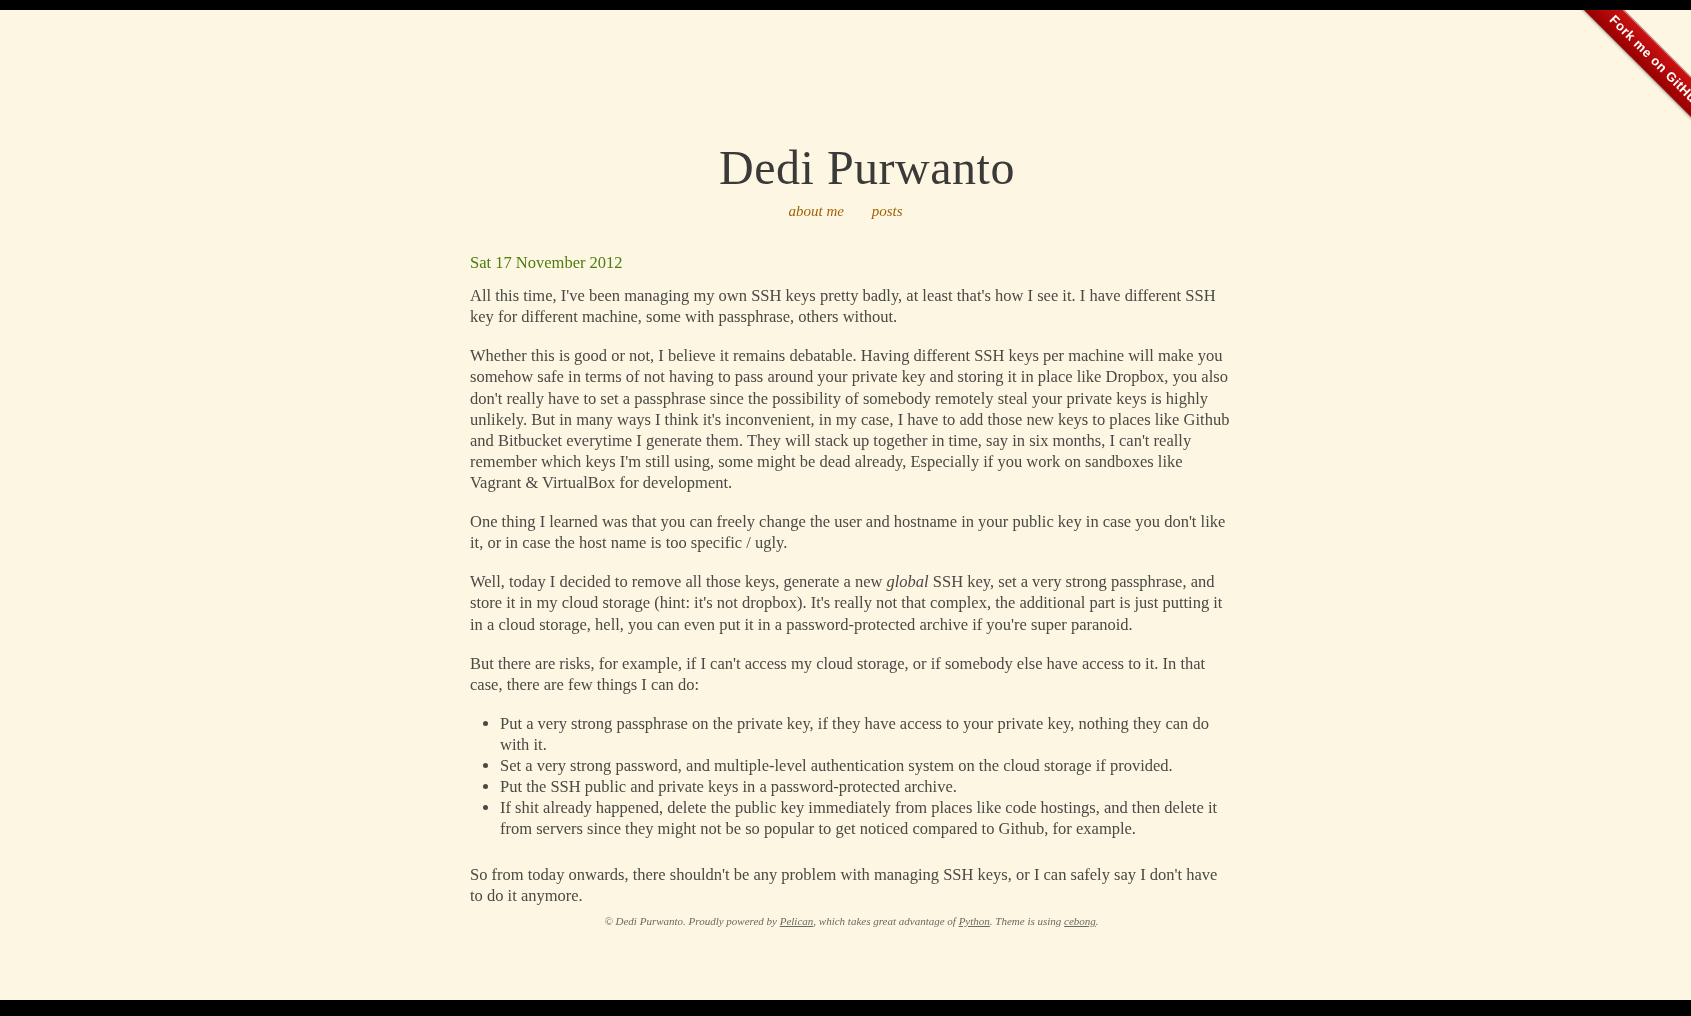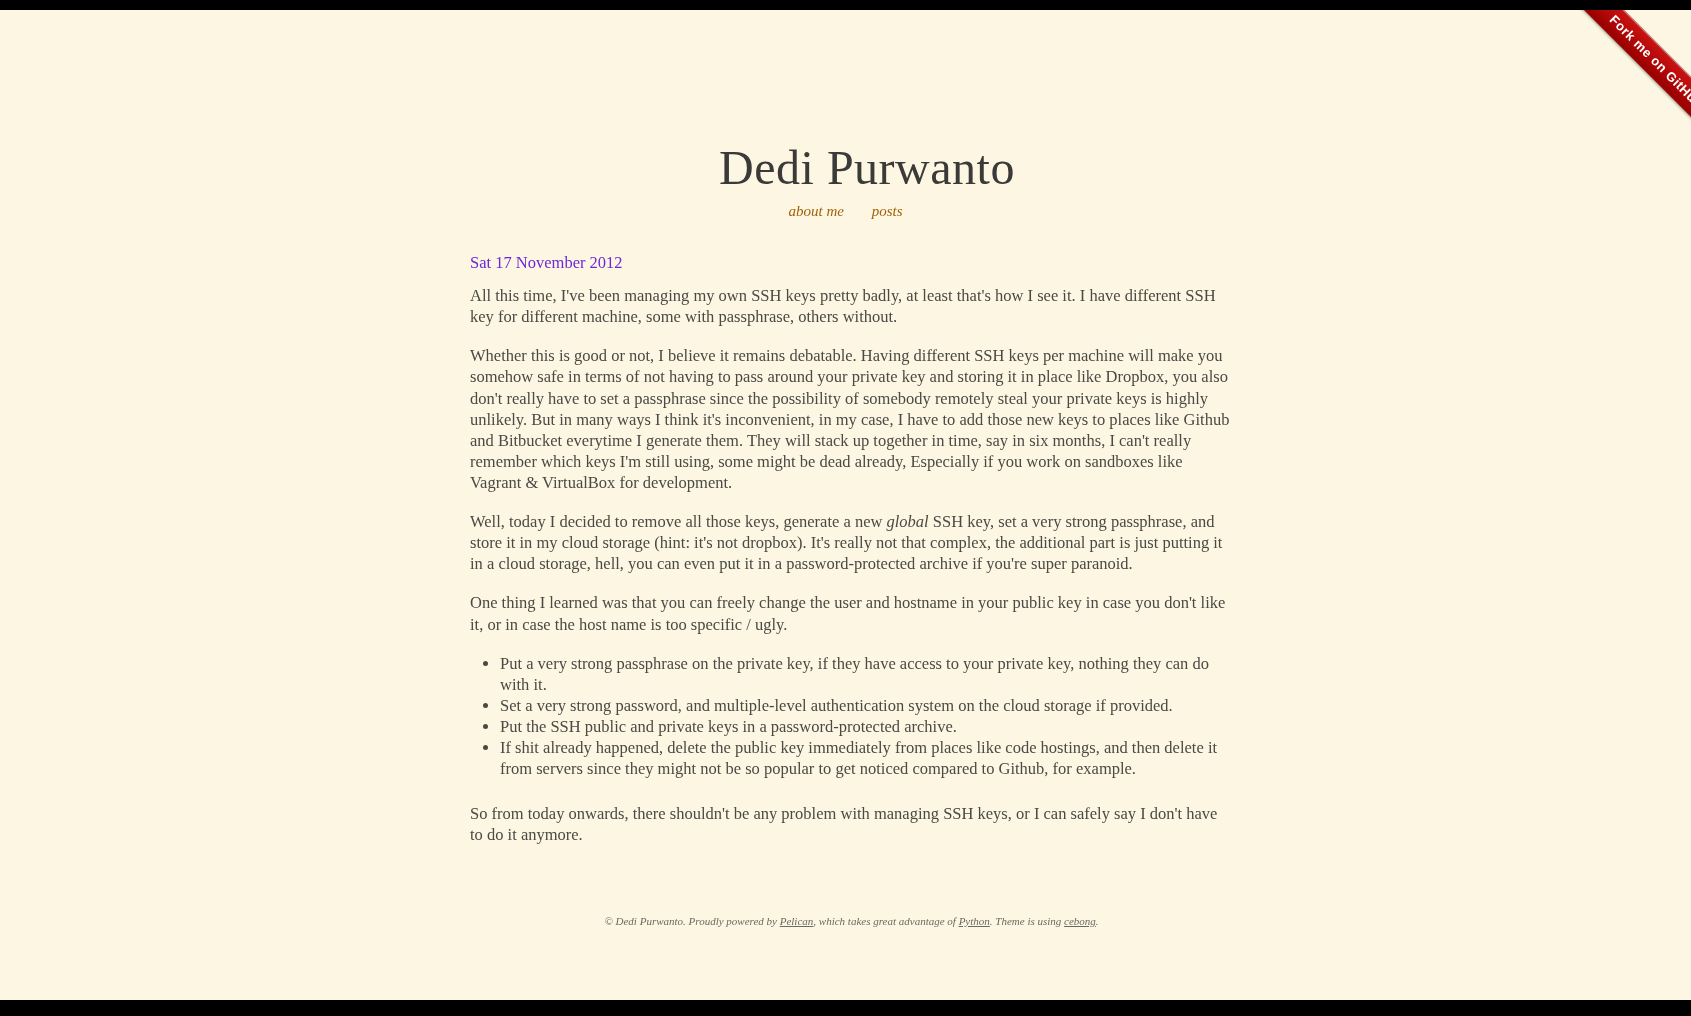--- a/index.html
+++ b/index.html
@@ -84,21 +84,21 @@
   .content {
     width: 760px;
     margin: 0 auto;
     padding-left: 9px;
     color: #4a4a44;
     font-size: 16.5px;
     line-height: 1.28;
   }
   .post-date {
     margin-top: 32px;
-    color: #6d28d9;
+    color: #4d7c0f;
   }
   .content p {
     margin: 0 0 18px 0;
   }
   .content p.first {
     margin-top: 12px;
   }
   .content ul {
     margin: 0 0 18px 0;
     padding-left: 30px;
@@ -143,22 +143,23 @@
       <a href="#">about me</a>
       <a href="#">posts</a>
     </nav>
   </header>
 
 
   <article class="content">
     <div class="post-date">Sat 17 November 2012</div>
     <p class="first">All this time, I've been managing my own SSH keys pretty badly, at least that's how I see it. I have different SSH key for different machine, some with passphrase, others without.</p>
     <p>Whether this is good or not, I believe it remains debatable. Having different SSH keys per machine will make you somehow safe in terms of not having to pass around your private key and storing it in place like Dropbox, you also don't really have to set a passphrase since the possibility of somebody remotely steal your private keys is highly unlikely. But in many ways I think it's inconvenient, in my case, I have to add those new keys to places like Github and Bitbucket everytime I generate them. They will stack up together in time, say in six months, I can't really remember which keys I'm still using, some might be dead already, Especially if you work on sandboxes like Vagrant &amp; VirtualBox for development.</p>
+    <p>One thing I learned was that you can freely change the user and hostname in your public key in case you don't like it, or in case the host name is too specific / ugly.</p>
     <p><span>Well, today I decided to remove all those keys, generate a new </span><em>global</em><span> SSH key, set a very strong passphrase, and store it in my cloud storage (hint: it's not dropbox). It's really not that complex, the additional part is just putting it in a cloud storage, hell, you can even put it in a password-protected archive if you're super paranoid.</span></p>
-    <p>One thing I learned was that you can freely change the user and hostname in your public key in case you don't like it, or in case the host name is too specific / ugly.</p>
+    <p>But there are risks, for example, if I can't access my cloud storage, or if somebody else have access to it. In that case, there are few things I can do:</p>
     <ul>
       <li>Put a very strong passphrase on the private key, if they have access to your private key, nothing they can do with it.</li>
       <li>Set a very strong password, and multiple-level authentication system on the cloud storage if provided.</li>
       <li>Put the SSH public and private keys in a password-protected archive.</li>
       <li>If shit already happened, delete the public key immediately from places like code hostings, and then delete it from servers since they might not be so popular to get noticed compared to Github, for example.</li>
     </ul>
     <div class="spacer-lines"></div>
     <p>So from today onwards, there shouldn't be any problem with managing SSH keys, or I can safely say I don't have to do it anymore.</p>
   </article>
 

